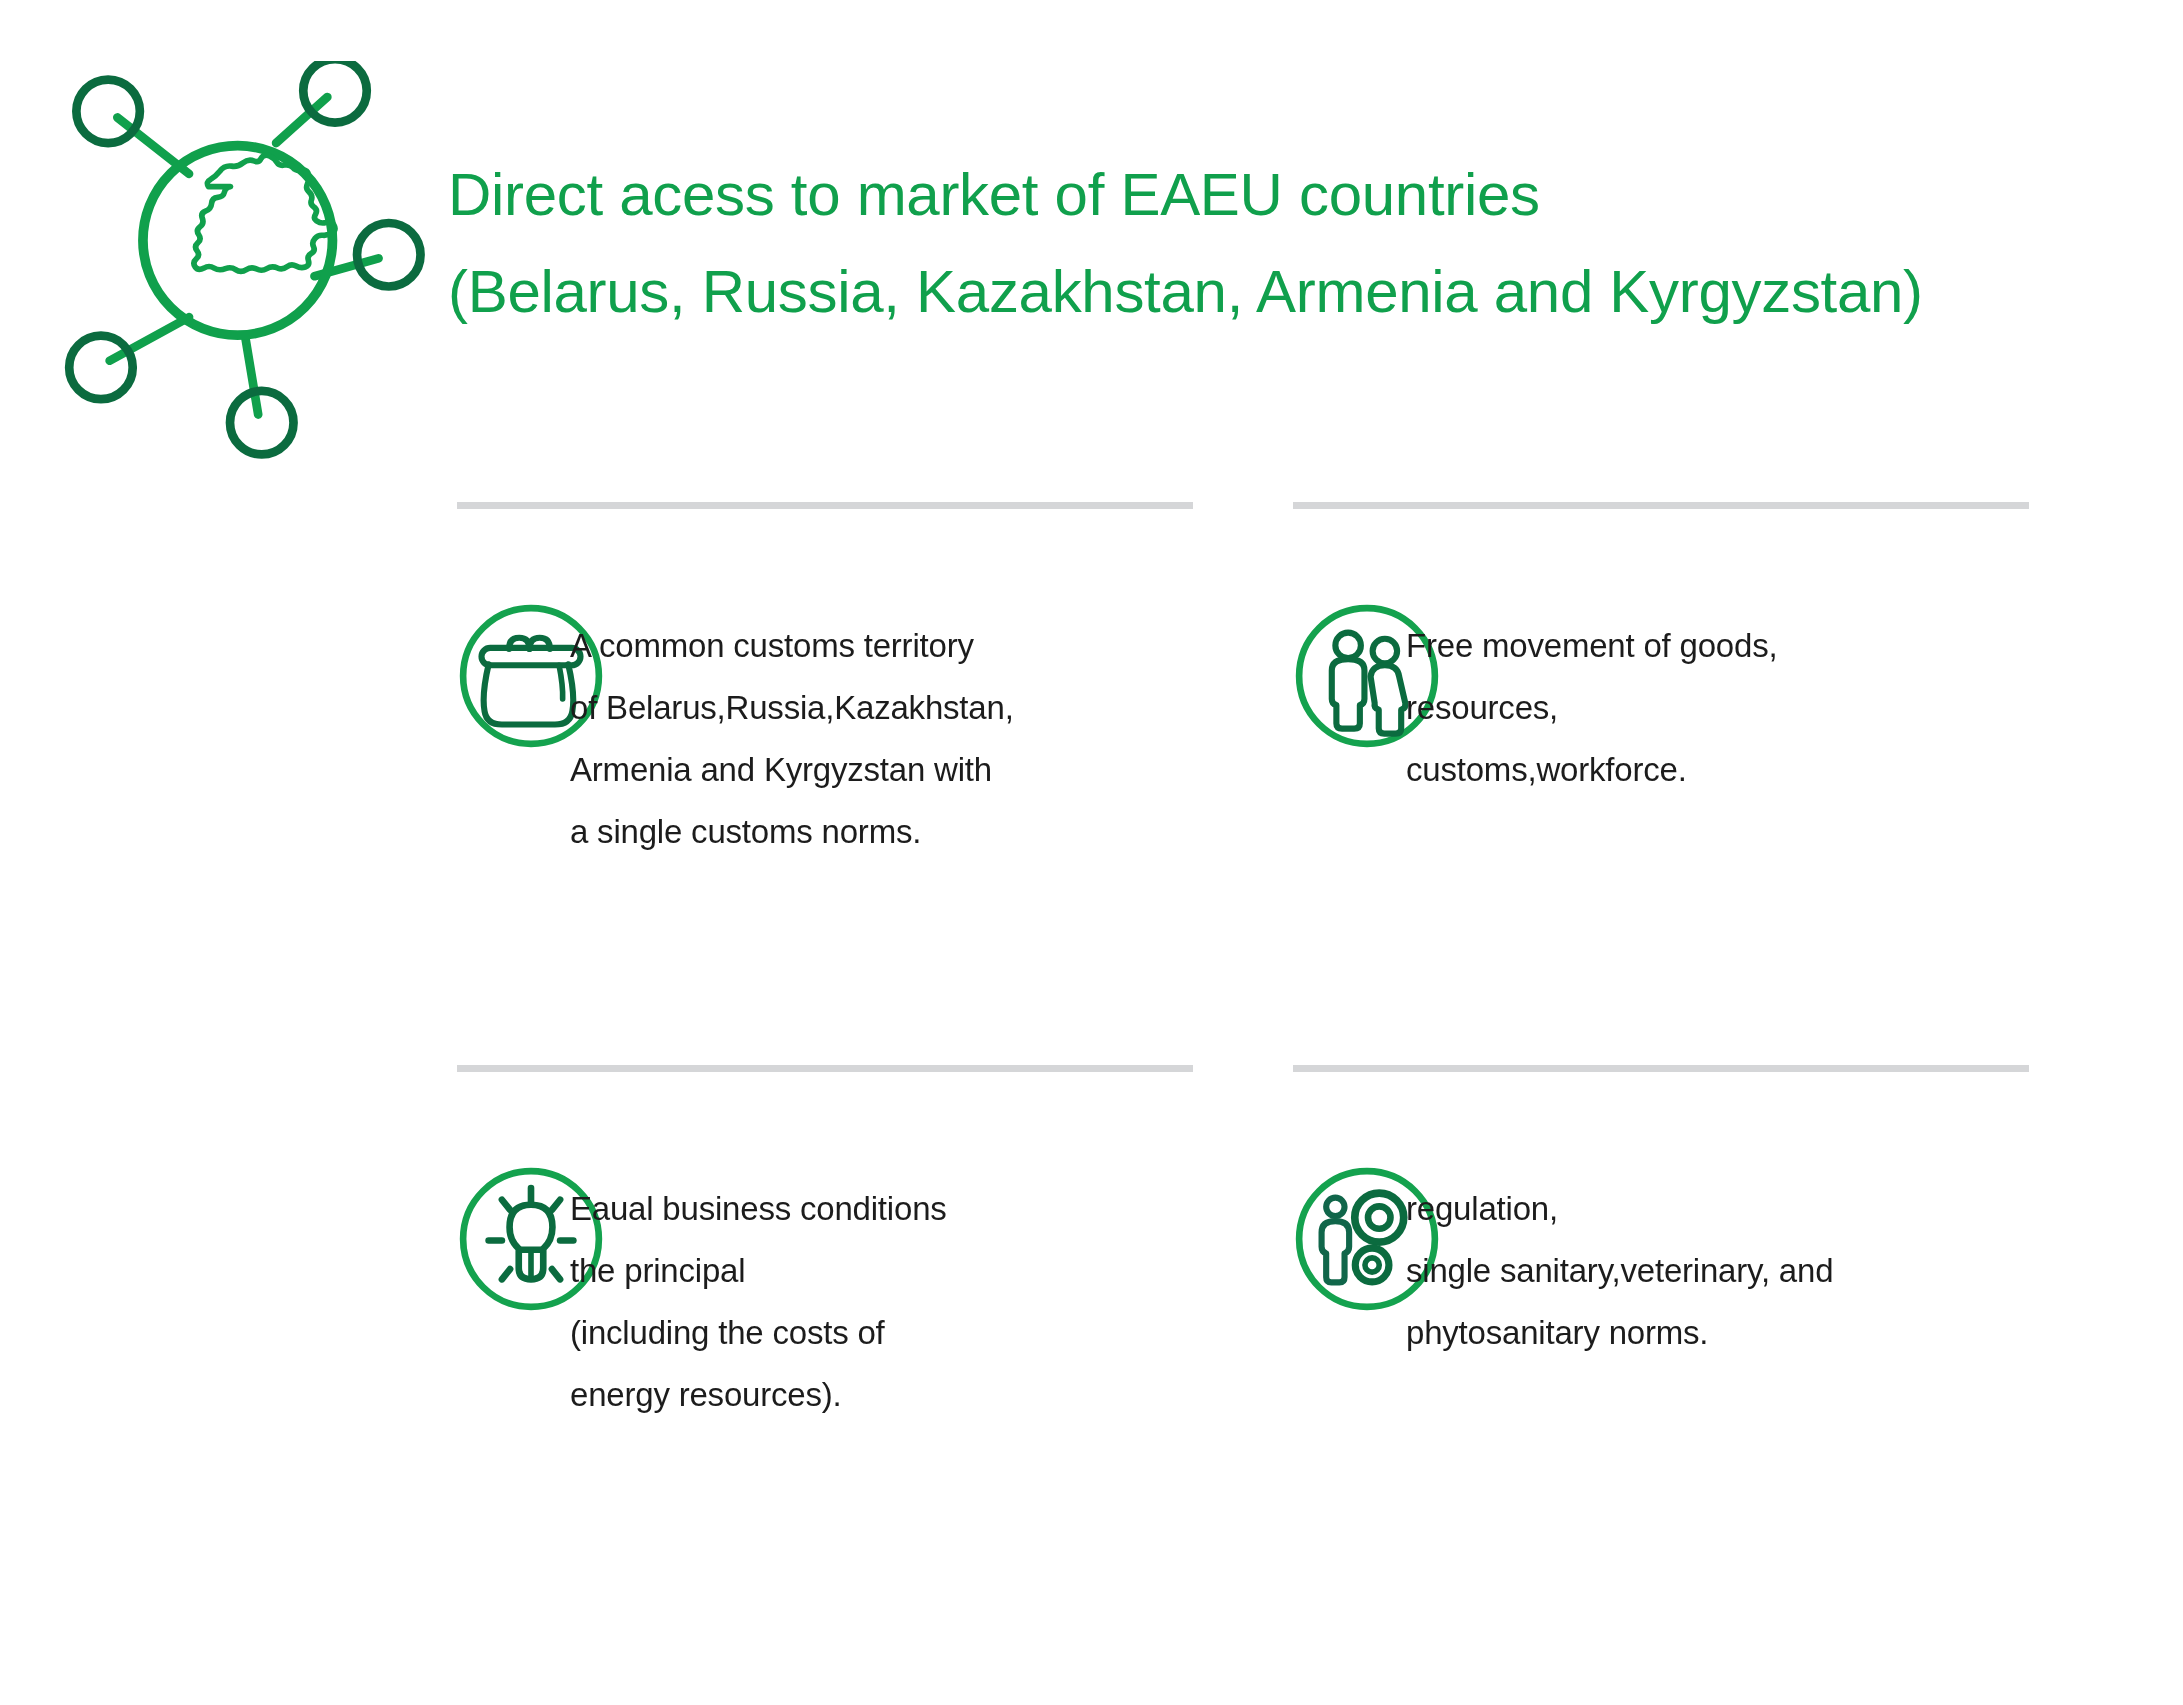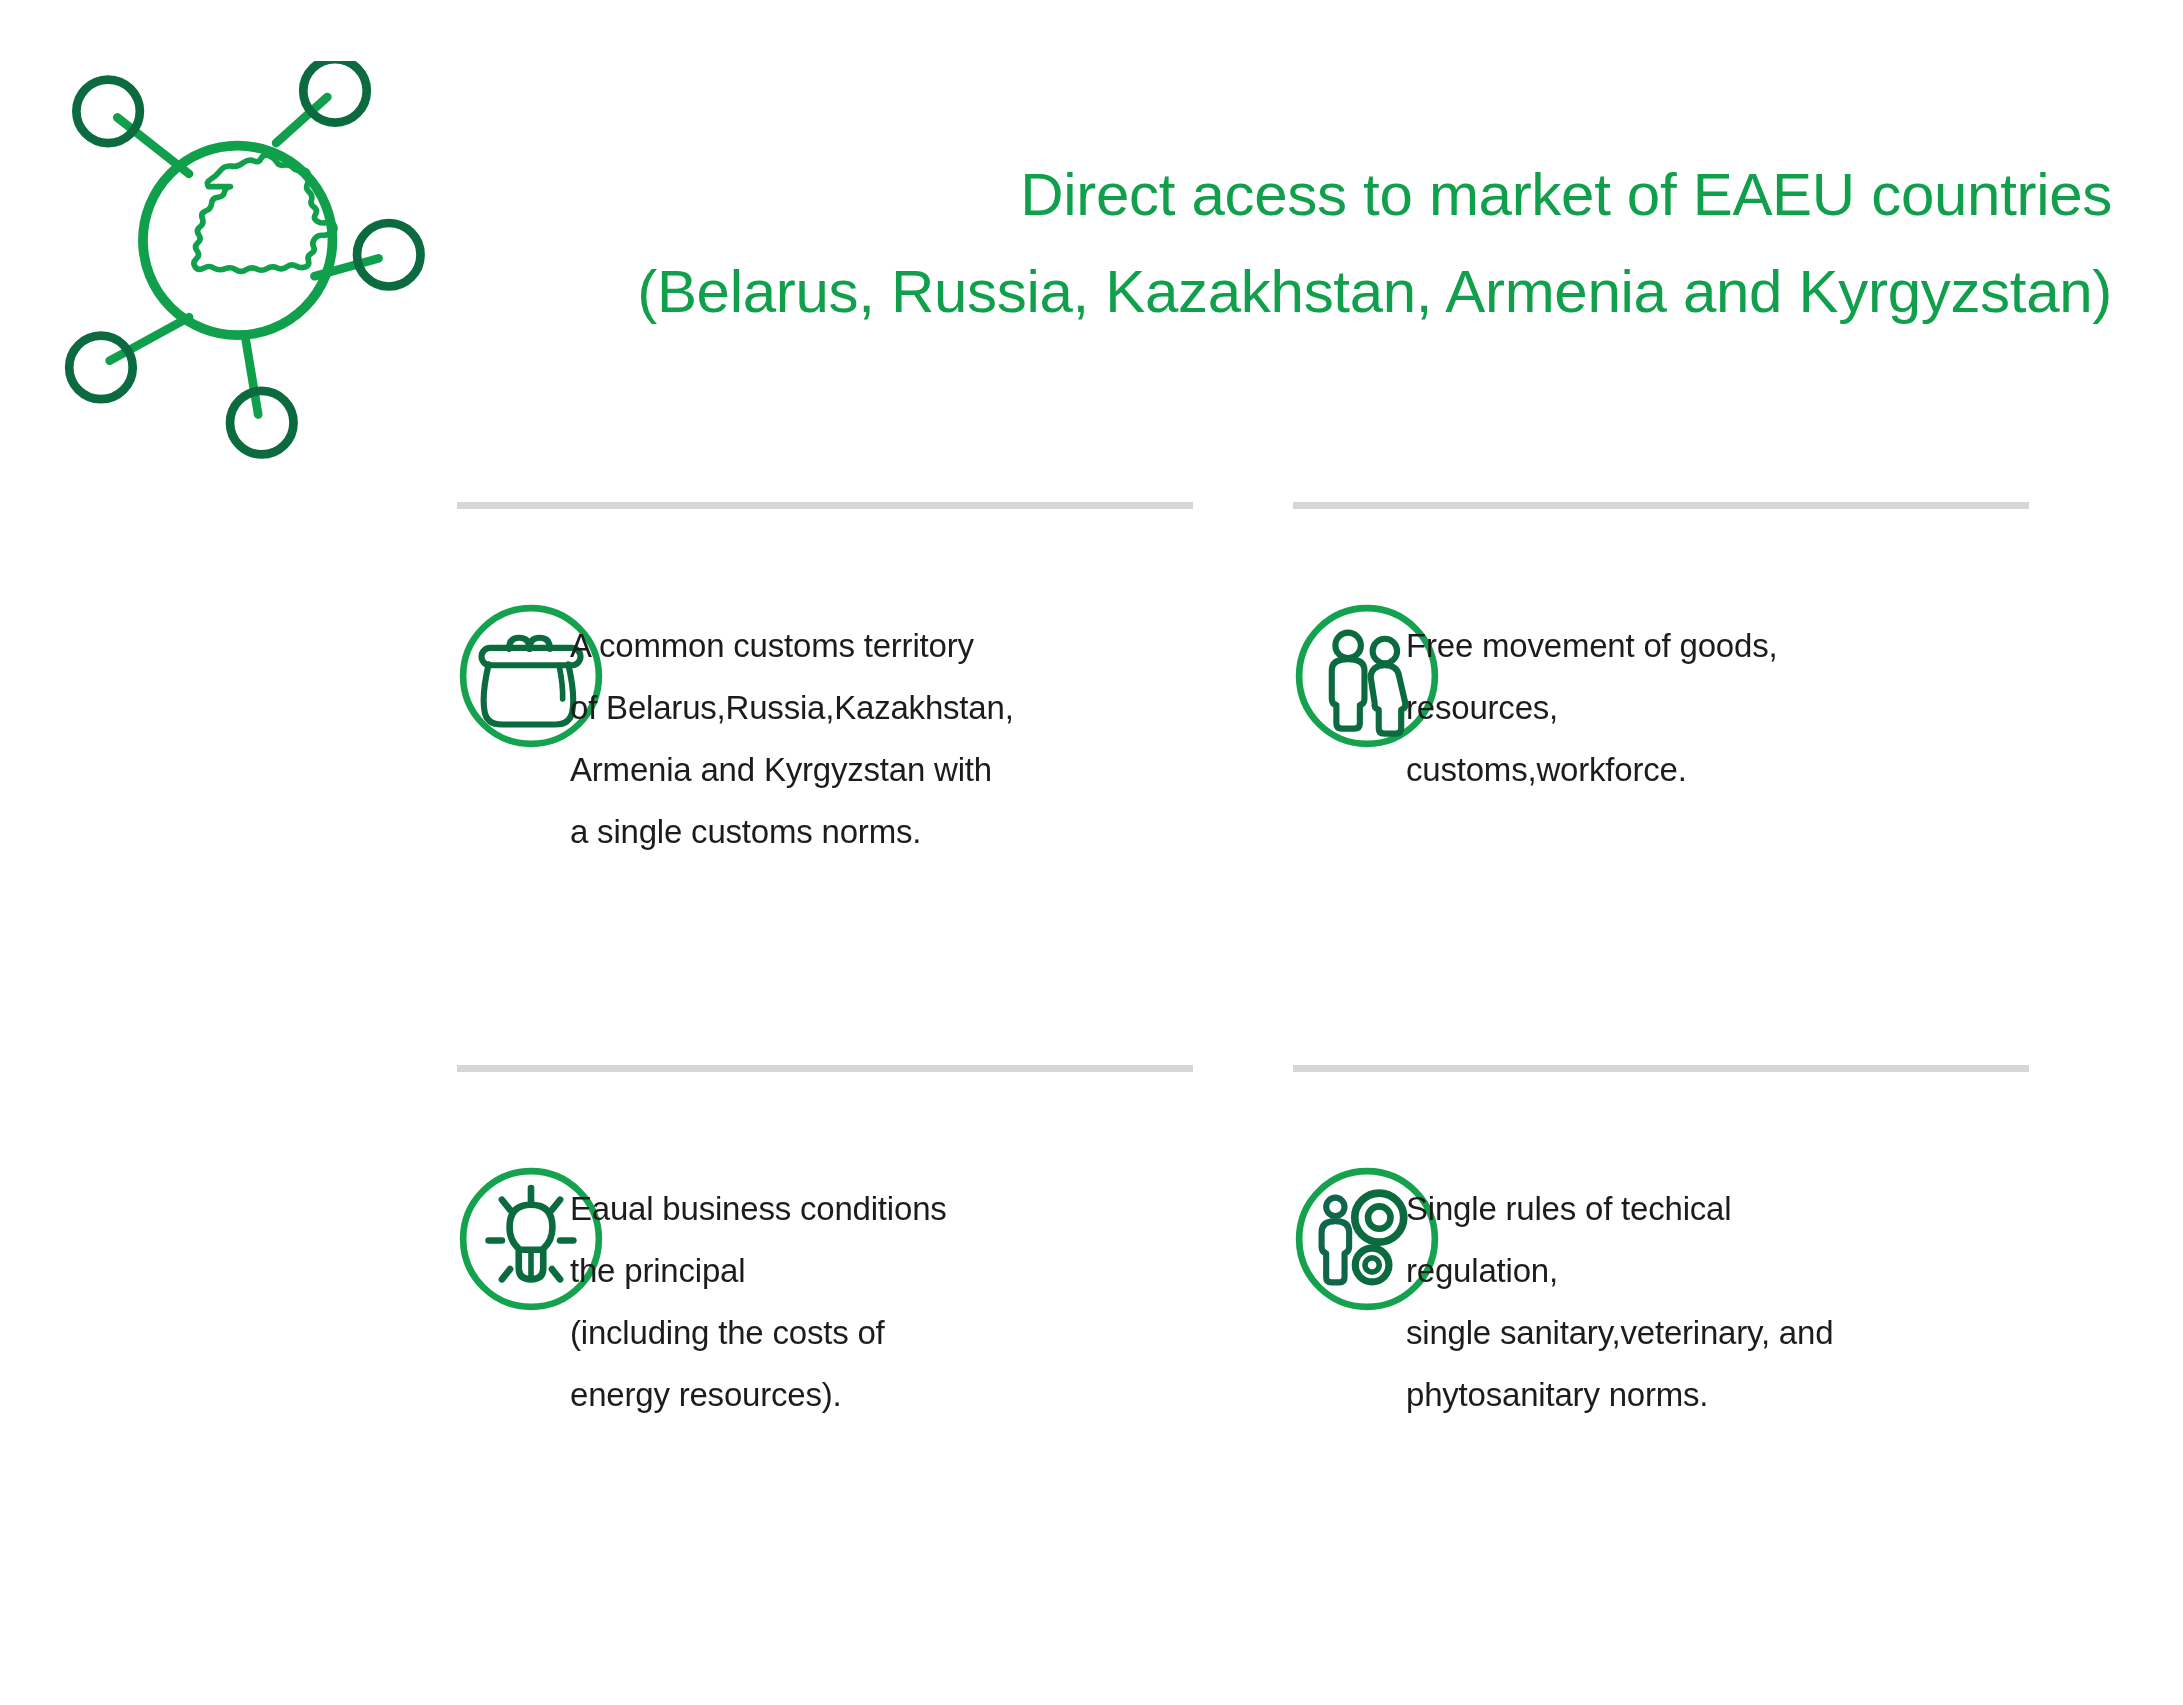--- a/index.html
+++ b/index.html
@@ -9,21 +9,21 @@
     font-family:"Liberation Sans", sans-serif;
     position:relative;
     overflow:hidden;
     -webkit-font-smoothing:antialiased;
   }
 
   
   #header{
     position:absolute;
     left:0;top:0;
-    width:2183px;height:502px;text-align:right;
+    width:2183px;height:502px;
   }
   #brand-logo{
     position:absolute;
     left:61px;top:61px;
     width:379px;height:410px;
   }
   #title-block{
     position:absolute;
     left:448px;top:146px;
     width:1664px;
@@ -239,21 +239,20 @@
 
             <circle cx="169" cy="103" r="48" stroke="#0b6b3f" stroke-width="15"></circle>
             <circle cx="169" cy="103" r="22" stroke="#0b6b3f" stroke-width="13"></circle>
 
             <circle cx="155" cy="196" r="33" stroke="#0b6b3f" stroke-width="14"></circle>
             <circle cx="155" cy="196" r="14" stroke="#0b6b3f" stroke-width="11"></circle>
           </g>
         </svg>
       </div>
       <div class="card-text">
-        <span class="tline">Single rules of techical</span>
         <span class="tline">regulation,</span>
         <span class="tline">single sanitary,veterinary, and</span>
         <span class="tline">phytosanitary norms.</span>
       </div>
     </div>
   </div>
 
 </div>
 
 

